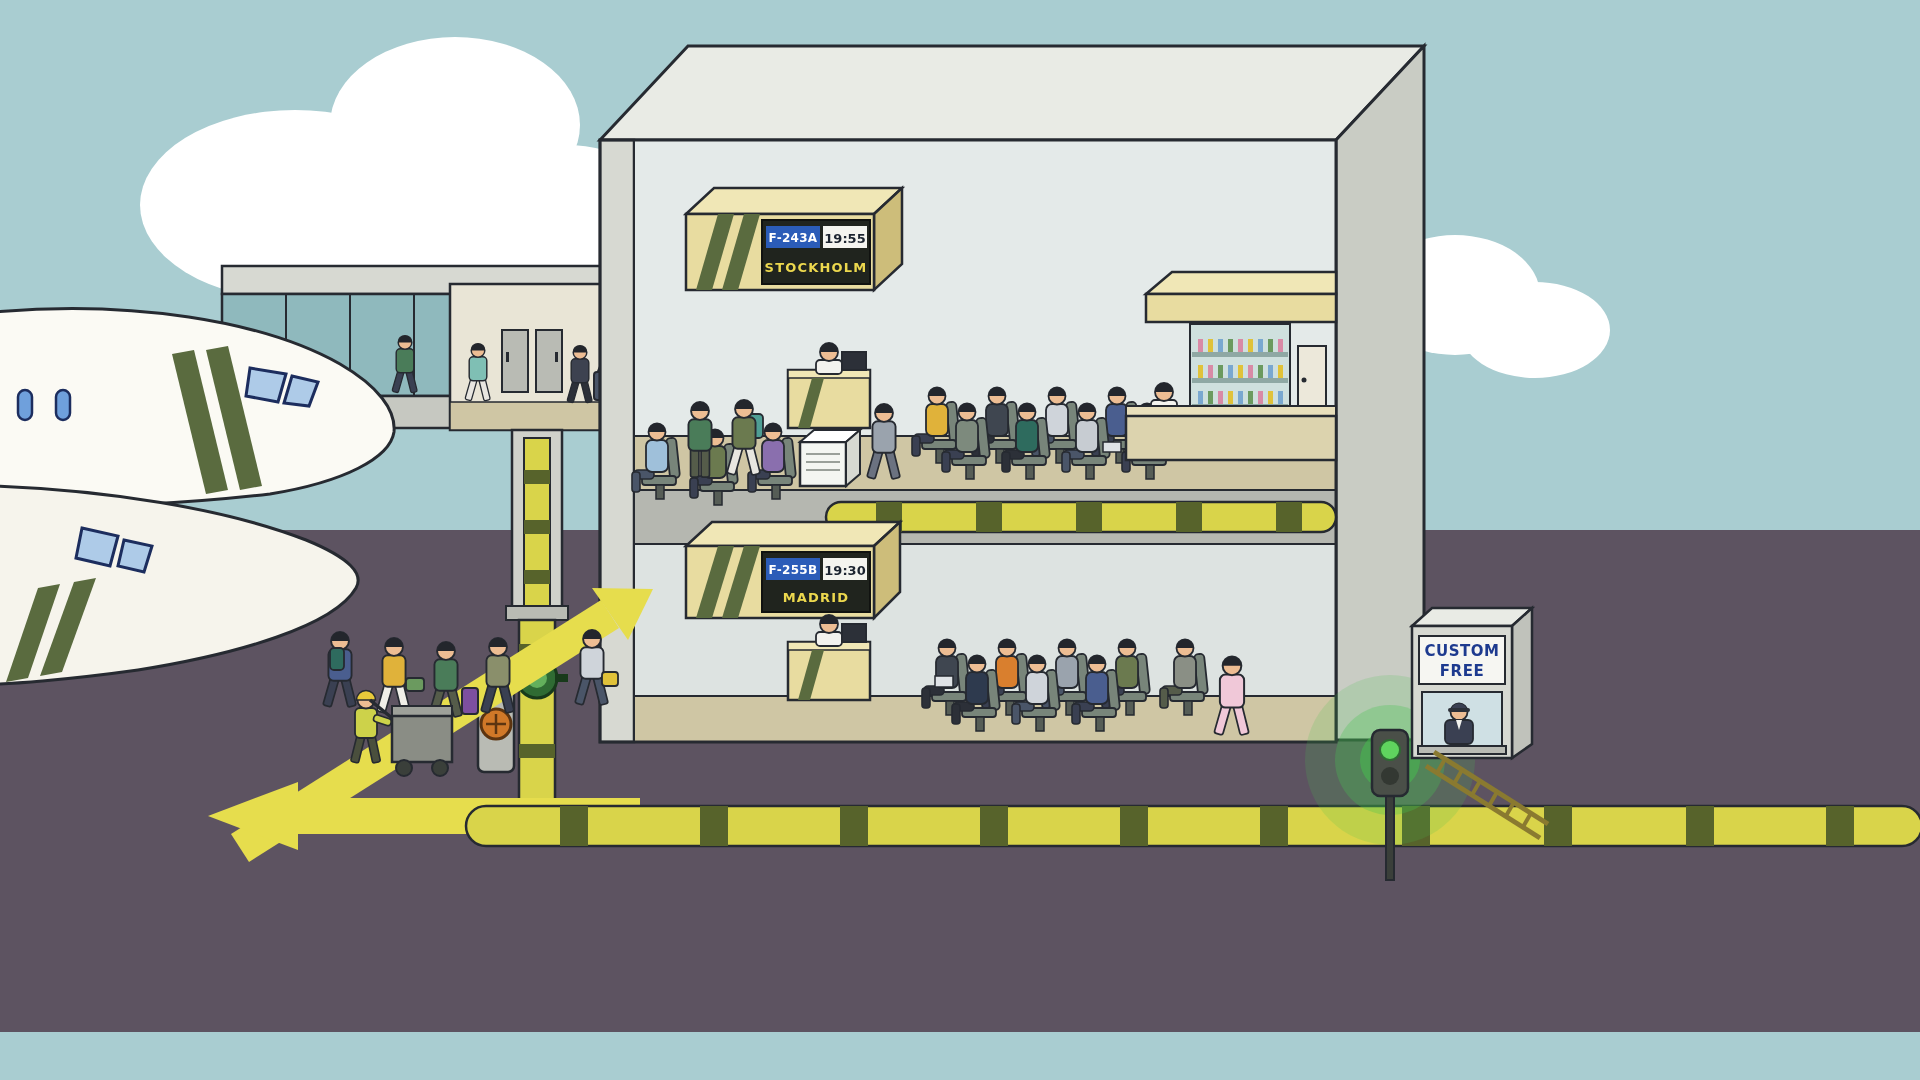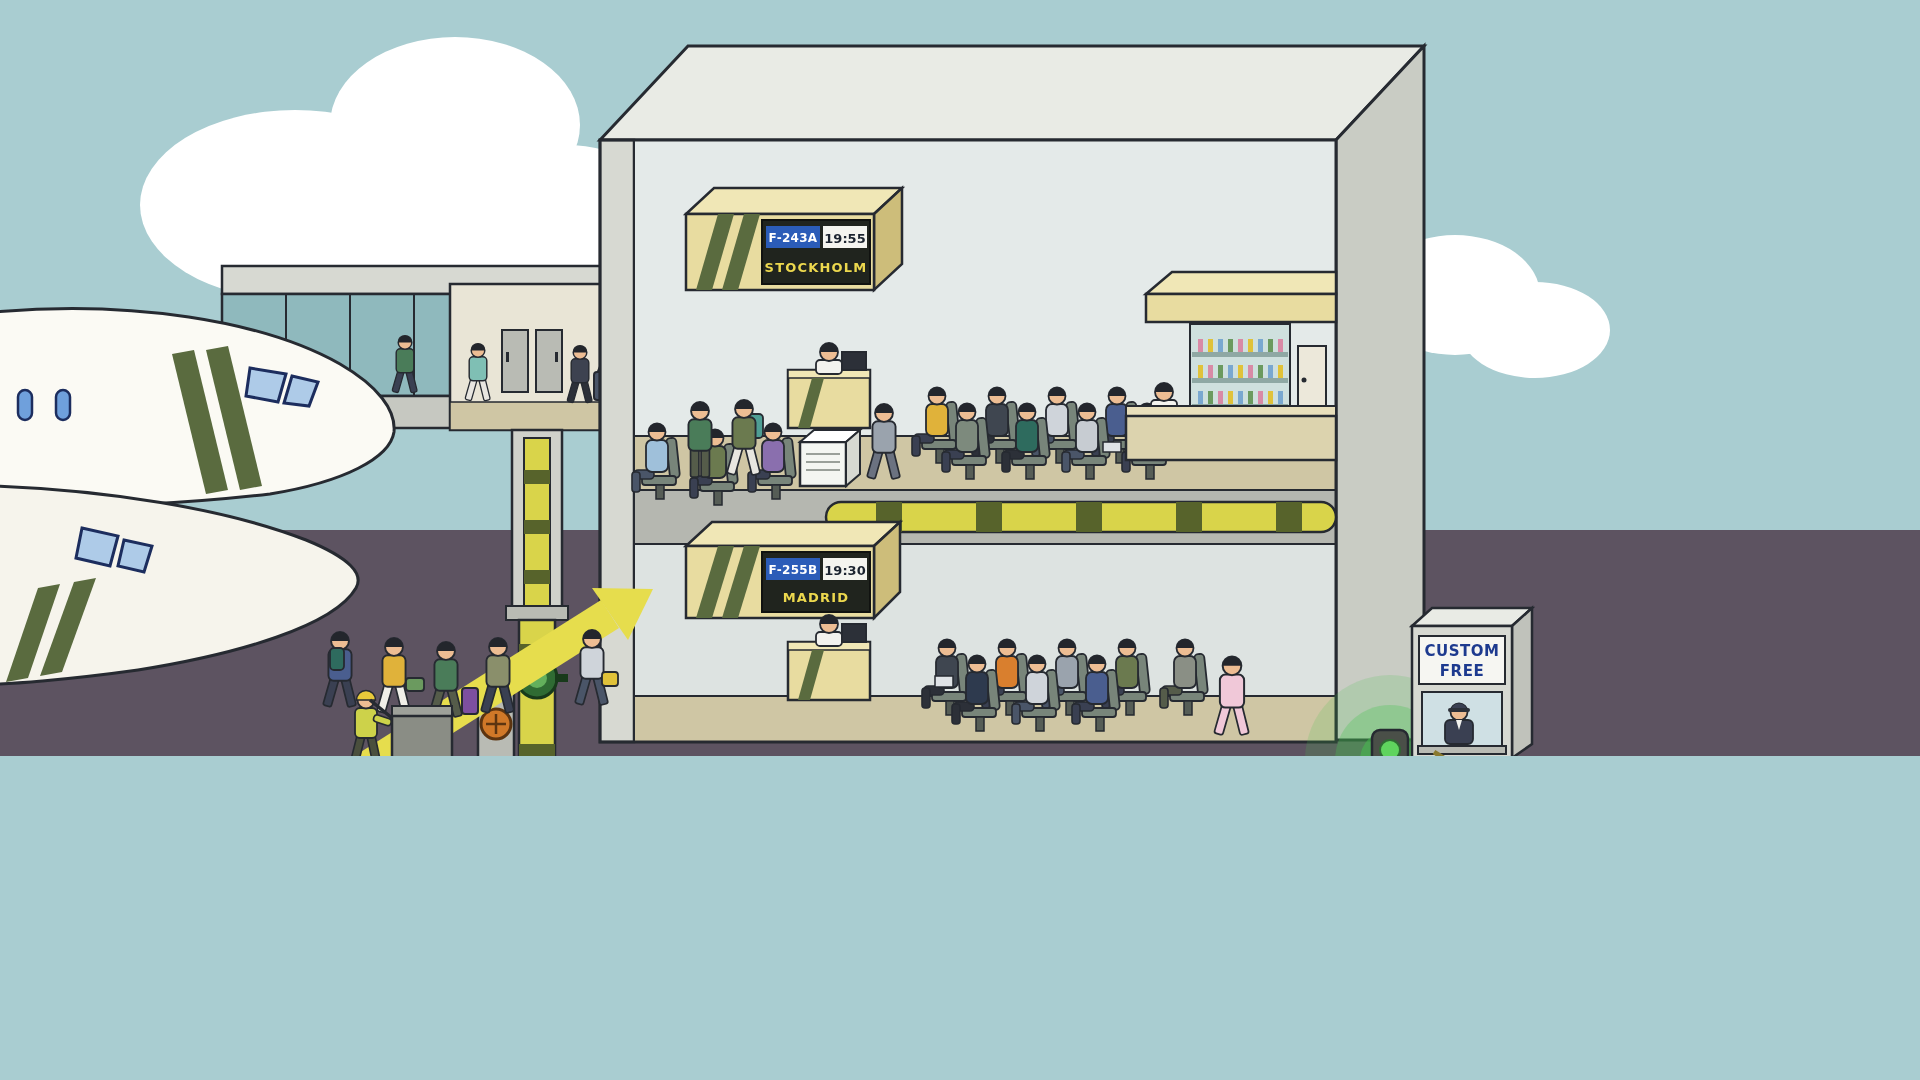--- a/index.html
+++ b/index.html
@@ -1,16 +1,16 @@
 <!DOCTYPE html>
 <html><head>
 <meta charset="utf-8">
 <style>
   html,body{margin:0;padding:0;background:#a9cdd1;}
-  .stage{width:1920px;height:756px;overflow:hidden;position:relative;}
+  .stage{width:1920px;height:1032px;overflow:hidden;position:relative;}
   svg{display:block;}
   text{text-anchor:middle;}
   .t-badge{font:700 12px "DejaVu Sans",sans-serif;fill:#ffffff;letter-spacing:.3px;}
   .t-time{font:700 13px "DejaVu Sans",sans-serif;fill:#1c2430;}
   .t-city{font:700 13px "DejaVu Sans",sans-serif;letter-spacing:1.2px;}
   .t-booth{font:800 15px "DejaVu Sans",sans-serif;fill:#1d3a8f;letter-spacing:.5px;}
 </style>
 </head>
 <body>
 

